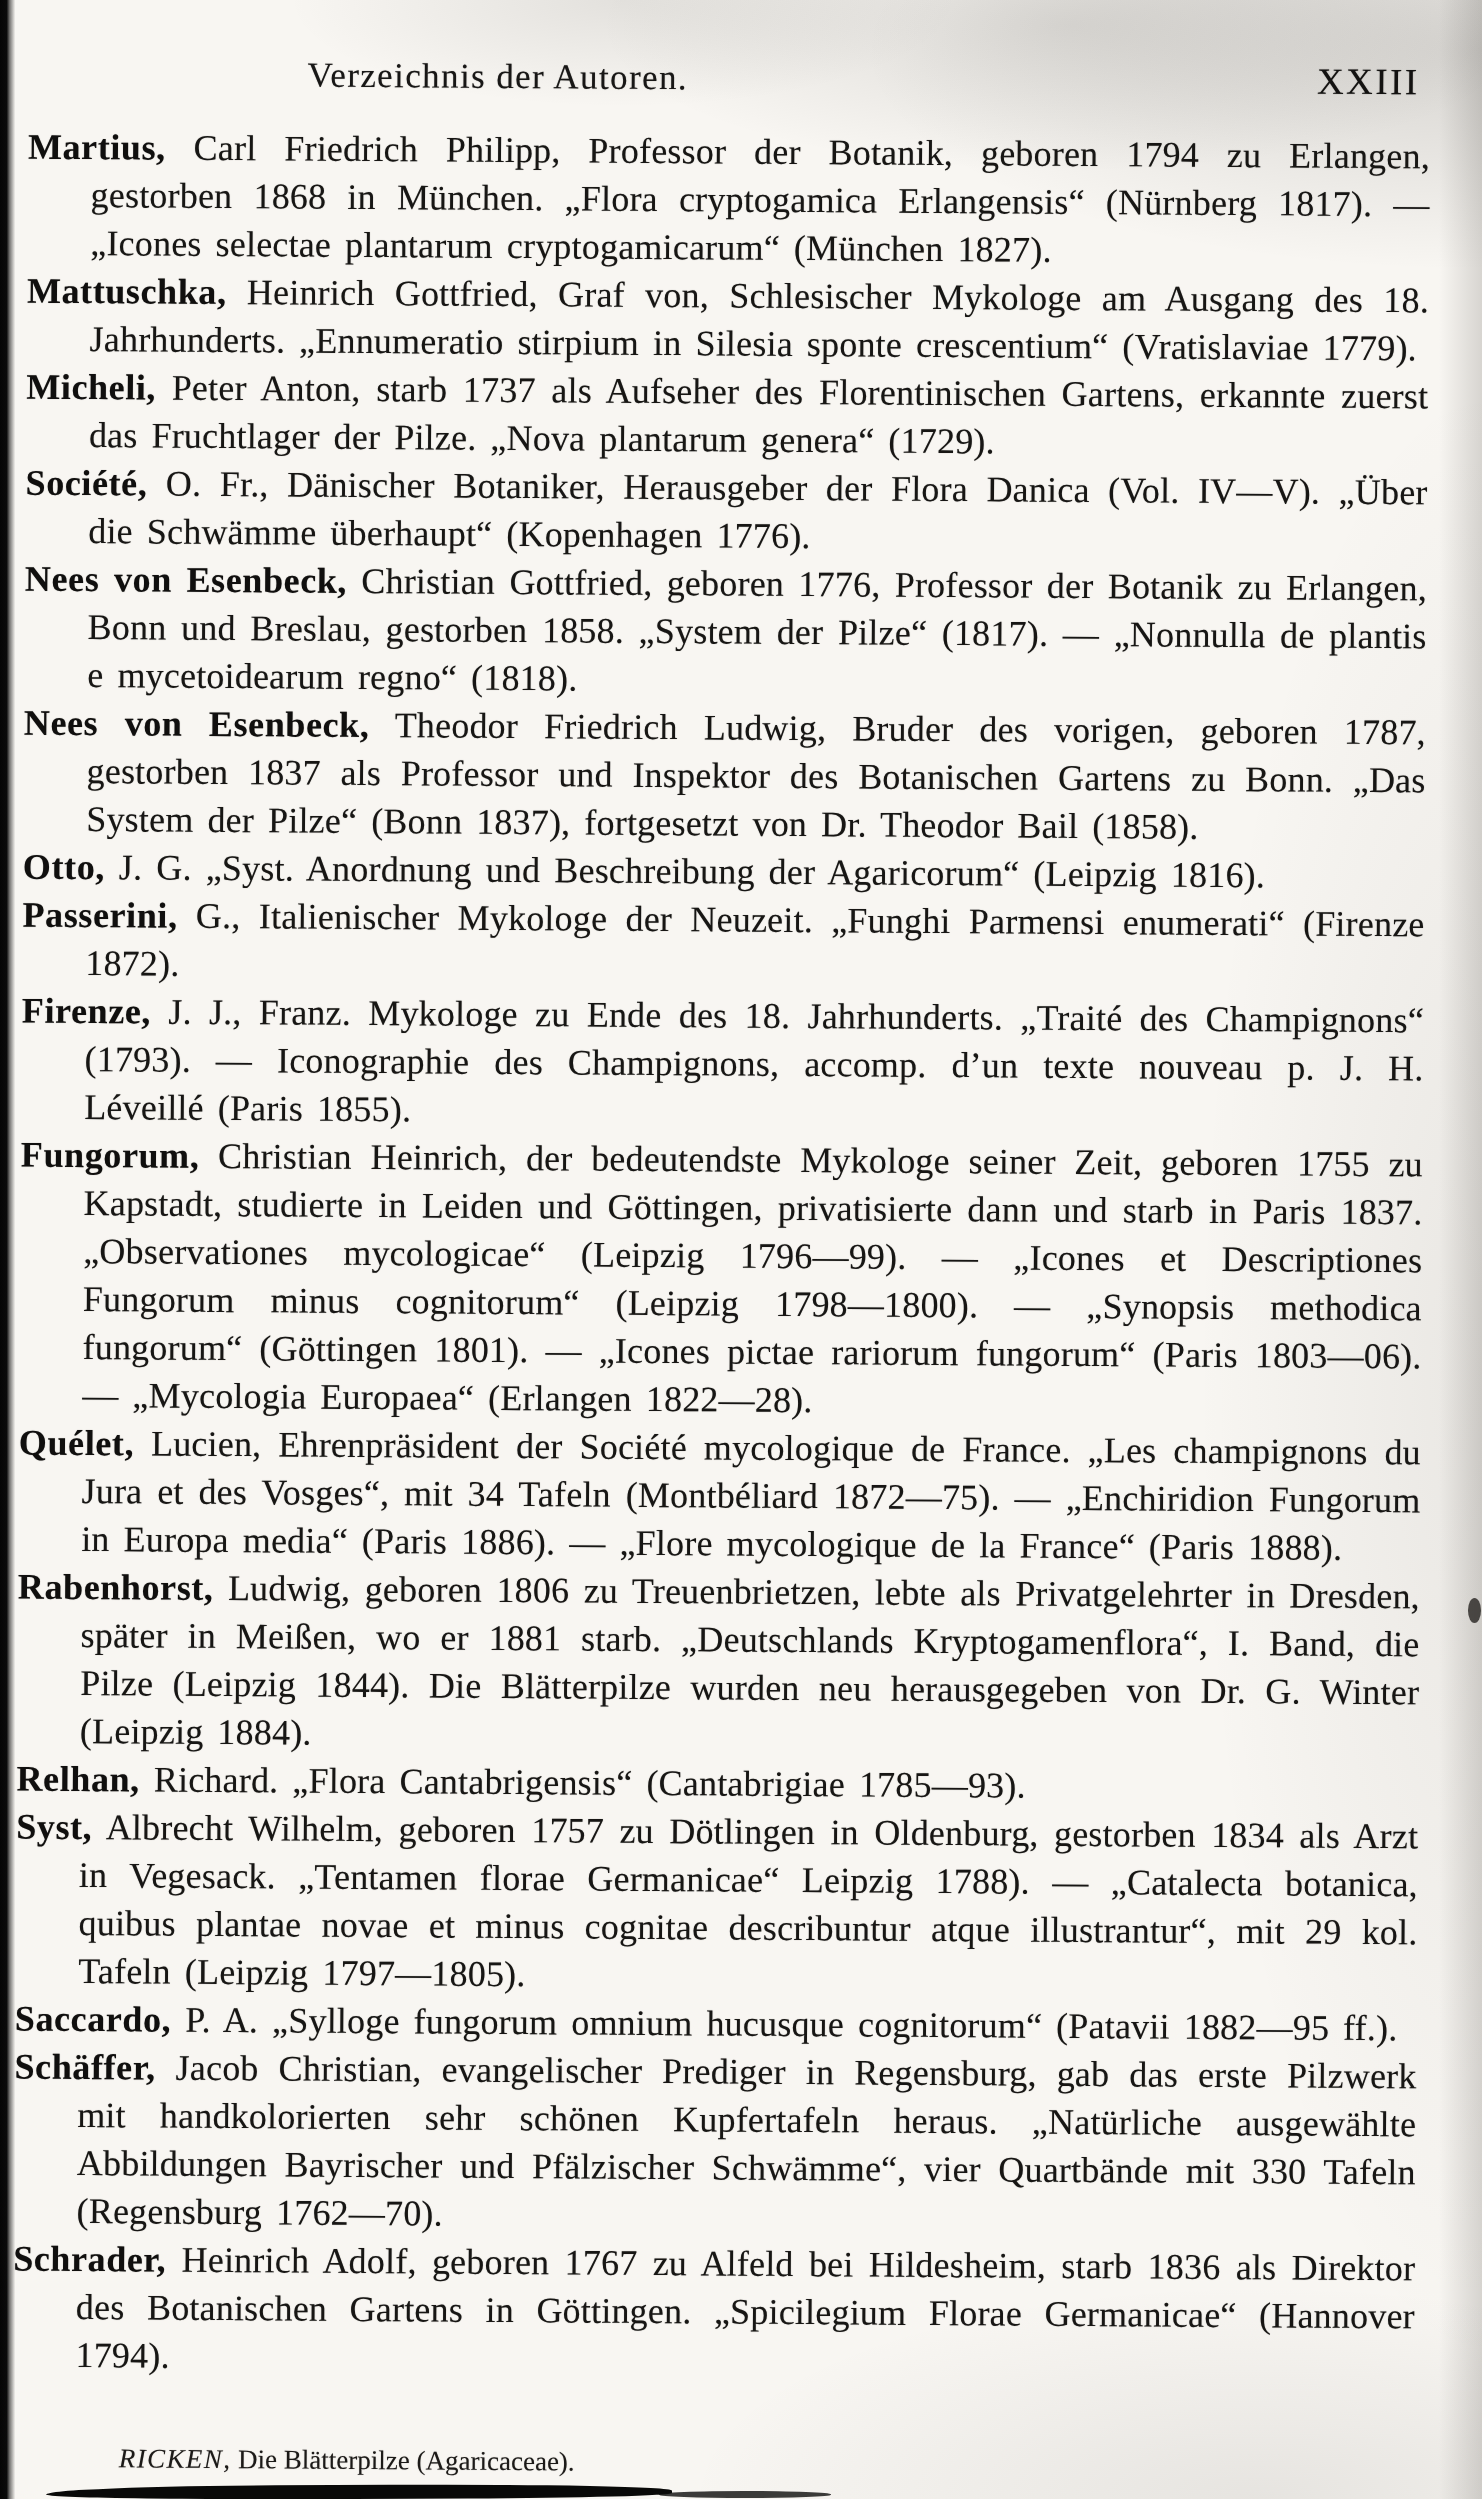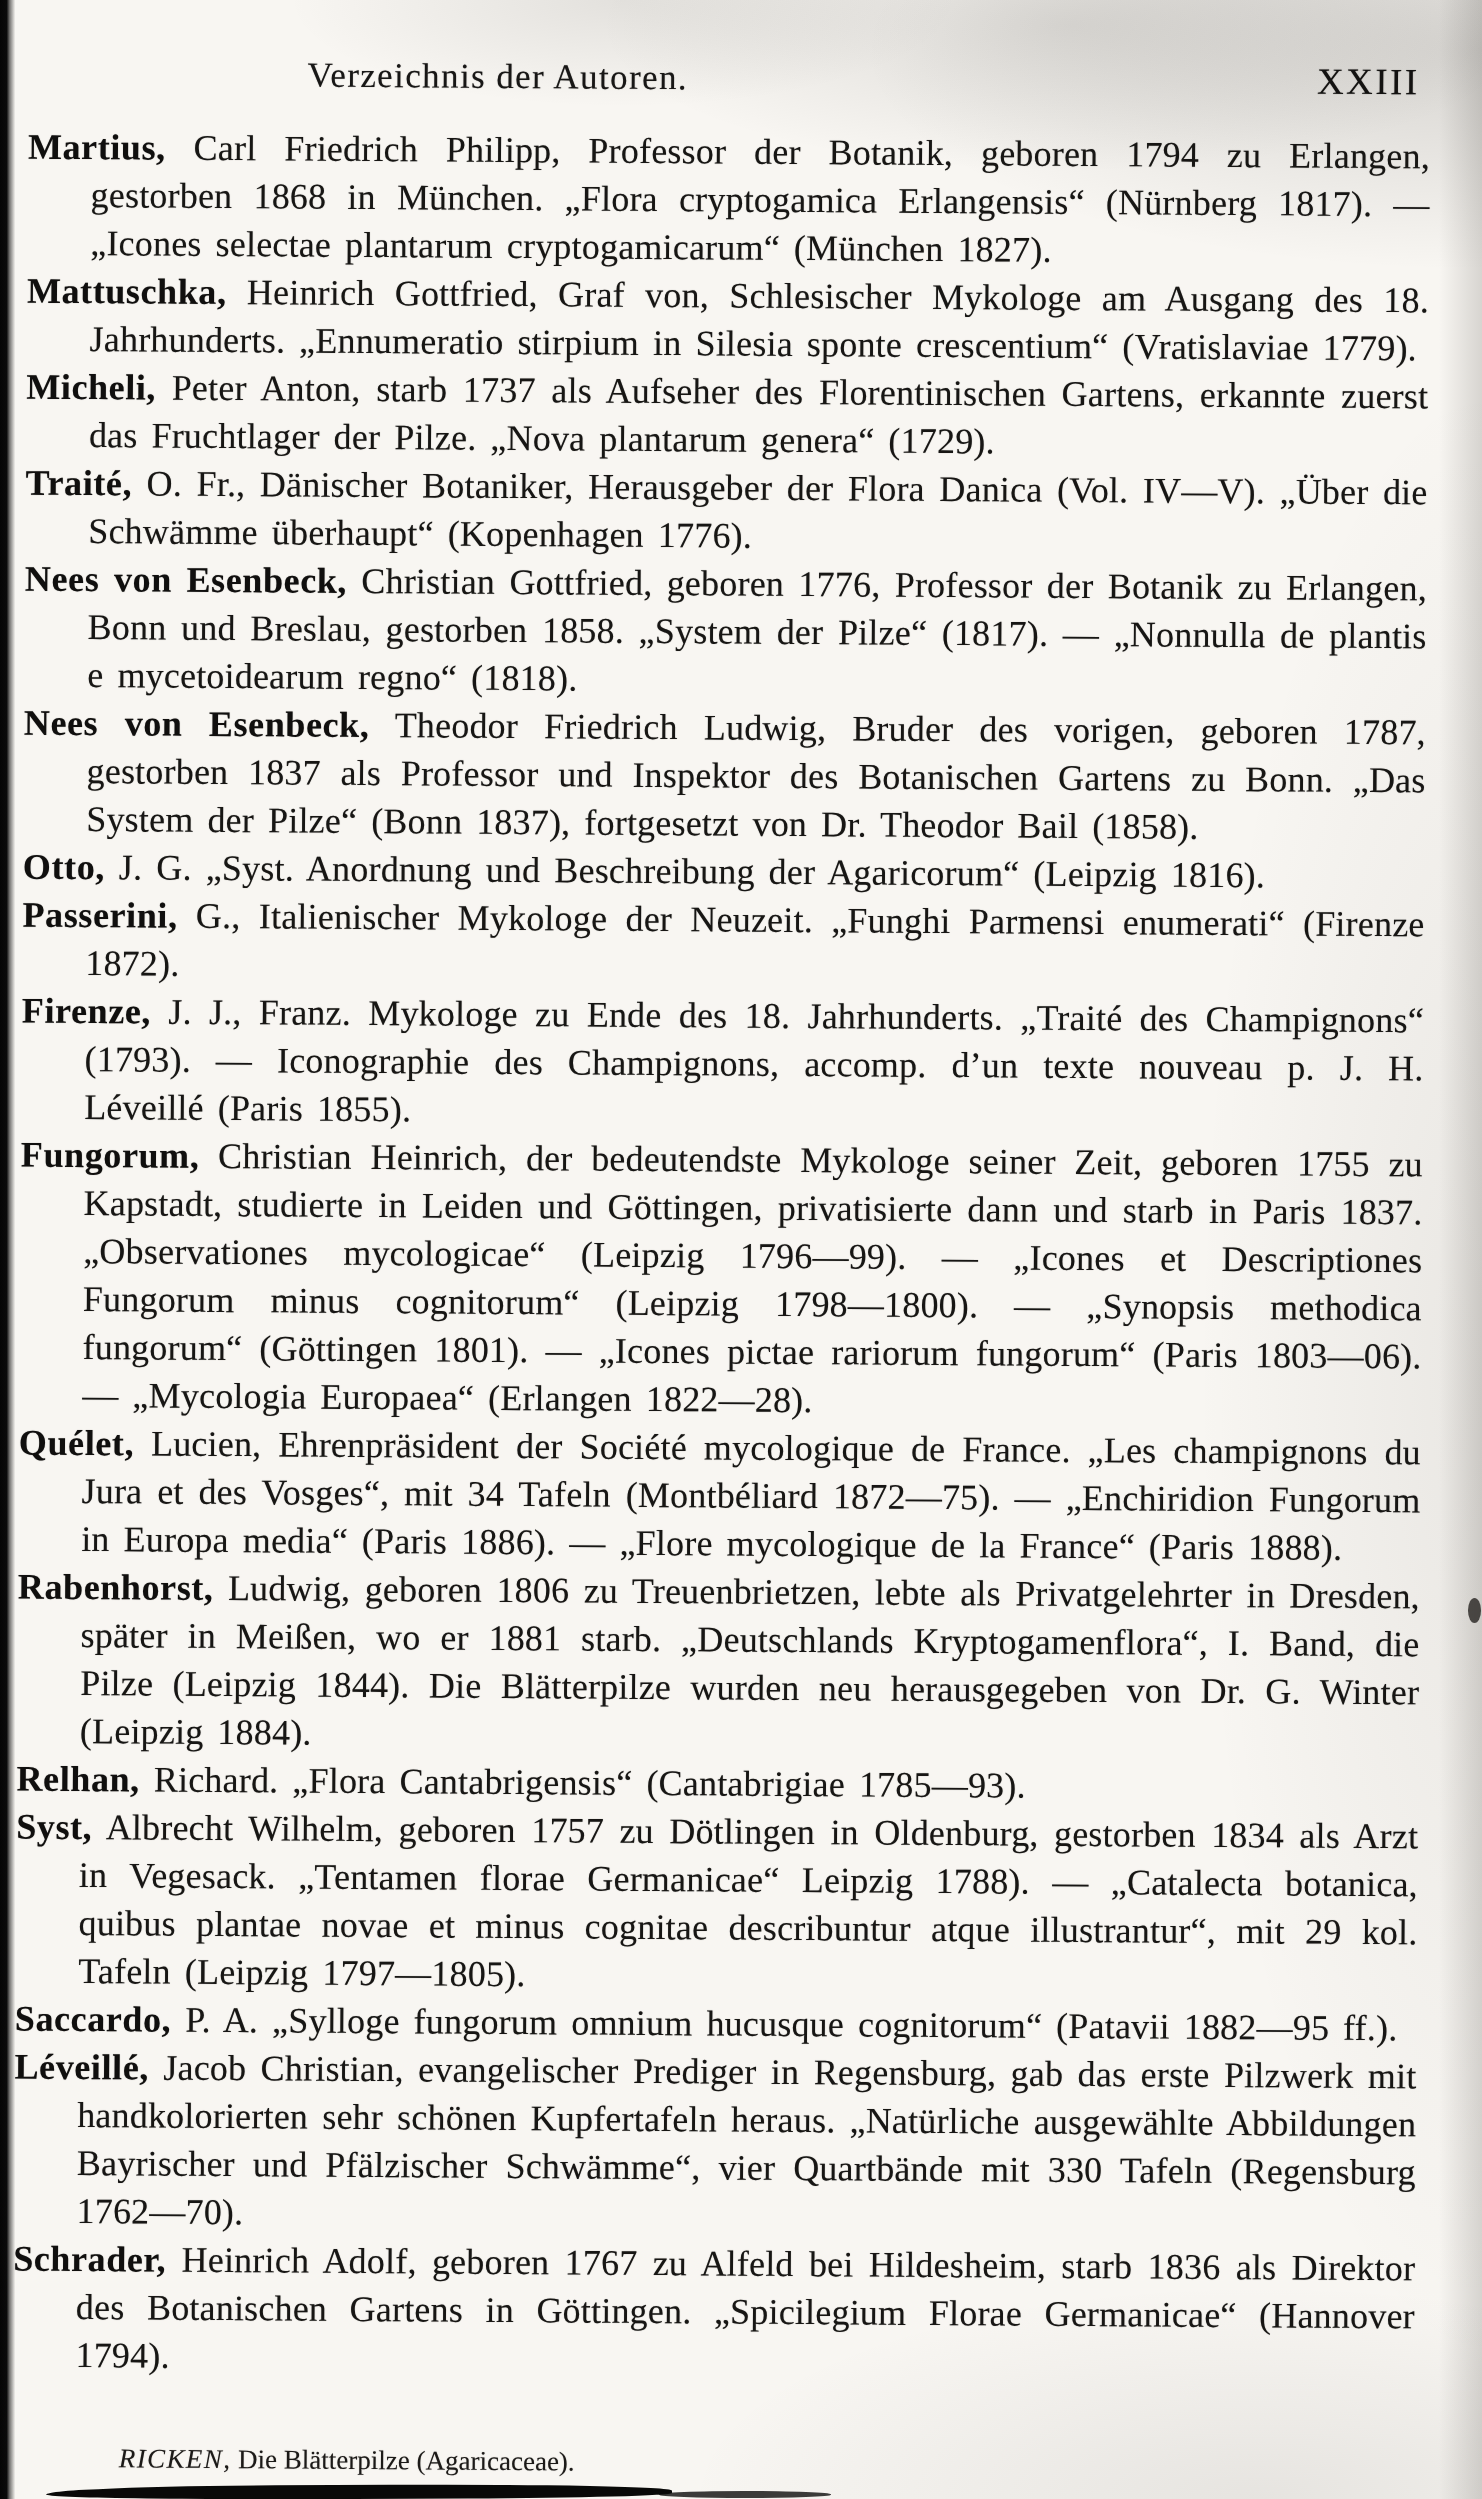--- a/index.html
+++ b/index.html
@@ -134,21 +134,21 @@
       </p>
       <p class="entry">
         <b class="author">Mattuschka,</b>
         <span>Heinrich Gottfried, Graf von, Schlesischer Mykologe am Ausgang des 18. Jahrhunderts. „Ennumeratio stirpium in Silesia sponte crescentium“ (Vratislaviae 1779).</span>
       </p>
       <p class="entry">
         <b class="author">Micheli,</b>
         <span>Peter Anton, starb 1737 als Aufseher des Florentinischen Gartens, erkannte zuerst das Fruchtlager der Pilze. „Nova plantarum genera“ (1729).</span>
       </p>
       <p class="entry">
-        <b class="author">Traité,</b>
+        <b class="author">Société,</b>
         <span>O. Fr., Dänischer Botaniker, Herausgeber der Flora Danica (Vol. IV—V). „Über die Schwämme überhaupt“ (Kopenhagen 1776).</span>
       </p>
       <p class="entry">
         <b class="author">Nees von Esenbeck,</b>
         <span>Christian Gottfried, geboren 1776, Professor der Botanik zu Erlangen, Bonn und Breslau, gestorben 1858. „System der Pilze“ (1817). — „Nonnulla de plantis e mycetoidearum regno“ (1818).</span>
       </p>
       <p class="entry">
         <b class="author">Nees von Esenbeck,</b>
         <span>Theodor Friedrich Ludwig, Bruder des vorigen, geboren 1787, gestorben 1837 als Professor und Inspektor des Botanischen Gartens zu Bonn. „Das System der Pilze“ (Bonn 1837), fortgesetzt von Dr. Theodor Bail (1858).</span>
       </p>
@@ -182,21 +182,21 @@
       </p>
       <p class="entry">
         <b class="author">Syst,</b>
         <span>Albrecht Wilhelm, geboren 1757 zu Dötlingen in Oldenburg, gestorben 1834 als Arzt in Vegesack. „Tentamen florae Germanicae“ Leipzig 1788). — „Catalecta botanica, quibus plantae novae et minus cognitae describuntur atque illustrantur“, mit 29 kol. Tafeln (Leipzig 1797—1805).</span>
       </p>
       <p class="entry">
         <b class="author">Saccardo,</b>
         <span>P. A. „Sylloge fungorum omnium hucusque cognitorum“ (Patavii 1882—95 ff.).</span>
       </p>
       <p class="entry">
-        <b class="author">Léveillé,</b>
+        <b class="author">Schäffer,</b>
         <span>Jacob Christian, evangelischer Prediger in Regensburg, gab das erste Pilzwerk mit handkolorierten sehr schönen Kupfertafeln heraus. „Natürliche ausgewählte Abbildungen Bayrischer und Pfälzischer Schwämme“, vier Quartbände mit 330 Tafeln (Regensburg 1762—70).</span>
       </p>
       <p class="entry">
         <b class="author">Schrader,</b>
         <span>Heinrich Adolf, geboren 1767 zu Alfeld bei Hildesheim, starb 1836 als Direktor des Botanischen Gartens in Göttingen. „Spicilegium Florae Germanicae“ (Hannover 1794).</span>
       </p>
     </div>
 
     <div class="footer">
       <span class="footer-sigla">RICKEN,</span>

